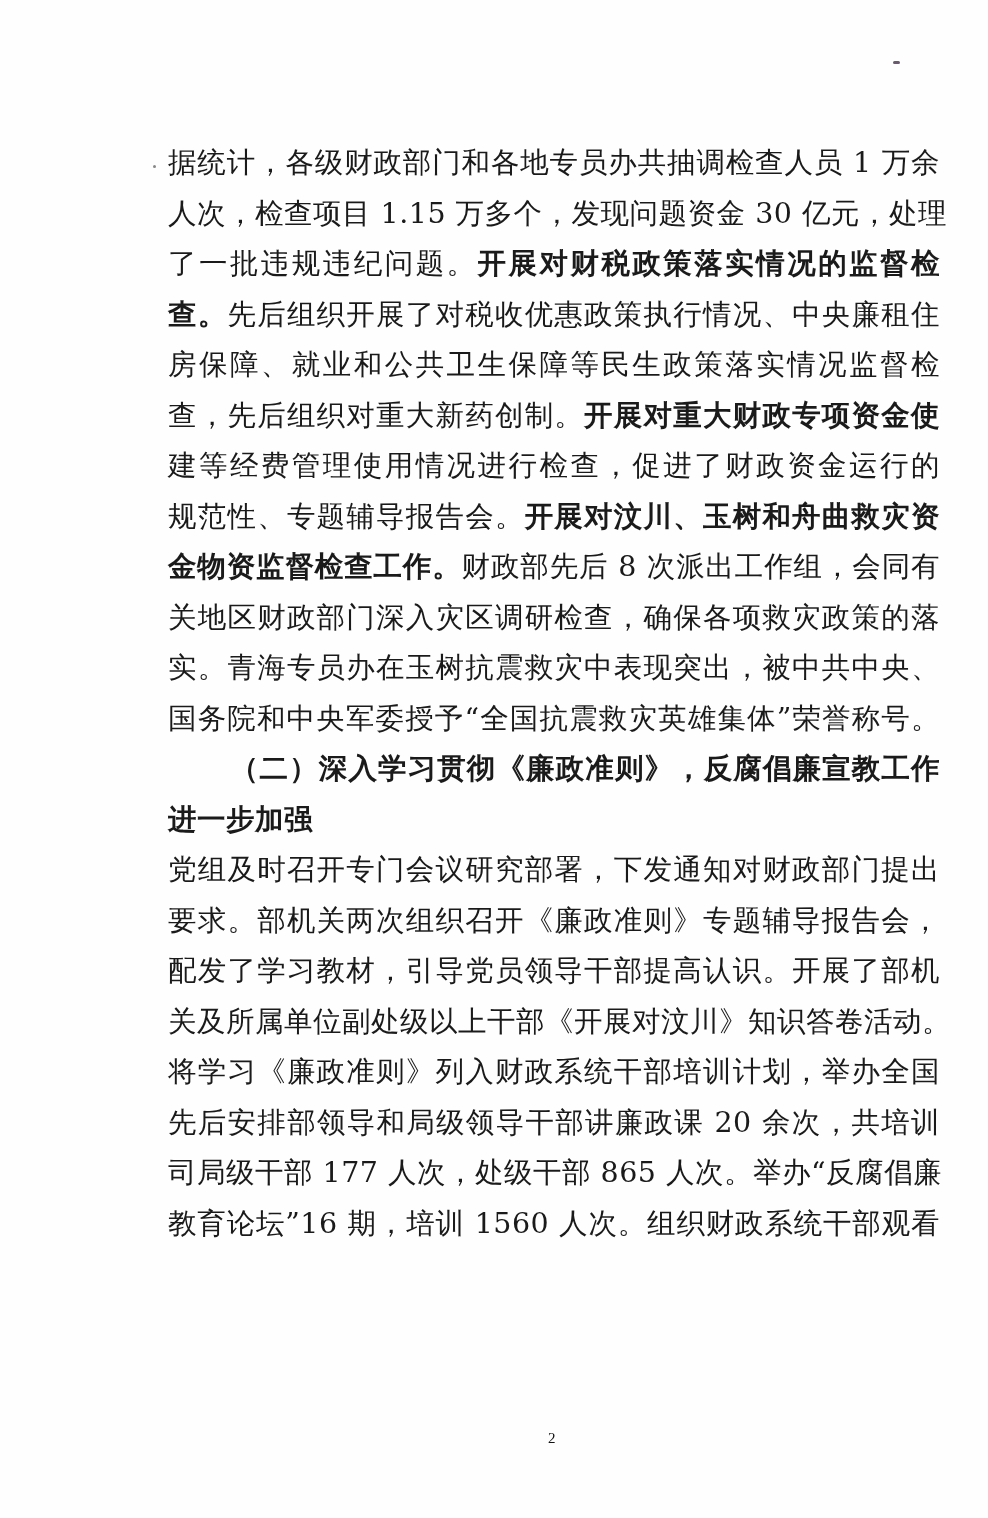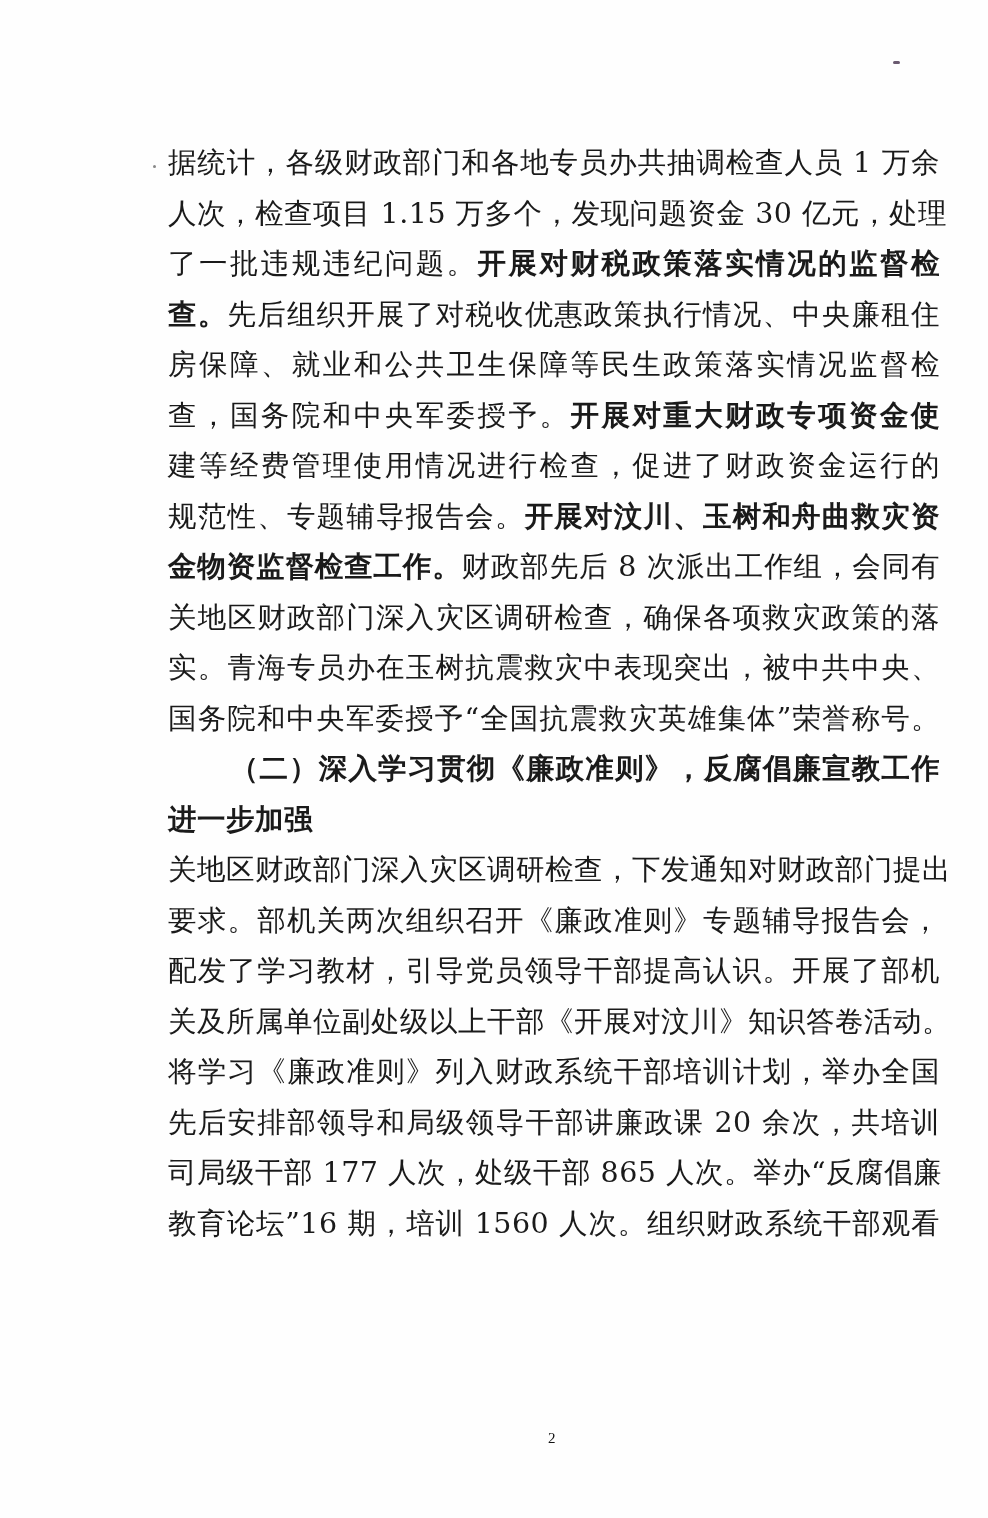--- a/index.html
+++ b/index.html
@@ -25,30 +25,30 @@
 
 <div class="page">
   <div class="corner-mark"></div>
   <div class="stray-dot"></div>
   <div class="body-text" id="body-text">
       <div class="line"><span>据统计，各级财政部门和各地专员办共抽调检查人员 1 万余</span></div>
       <div class="line"><span>人次，检查项目 1.15 万多个，发现问题资金 30 亿元，处理</span></div>
       <div class="line"><span>了一批违规违纪问题。</span><span class="b">开展对财税政策落实情况的监督检</span></div>
       <div class="line"><span class="b">查。</span><span>先后组织开展了对税收优惠政策执行情况、中央廉租住</span></div>
       <div class="line"><span>房保障、就业和公共卫生保障等民生政策落实情况监督检</span></div>
-      <div class="line"><span>查，国务院和中央军委授予。</span><span class="b">开展对重大财政专项资金使</span></div>
+      <div class="line"><span>查，先后组织对重大新药创制。</span><span class="b">开展对重大财政专项资金使</span></div>
       <div class="line"><span>建等经费管理使用情况进行检查，促进了财政资金运行的</span></div>
       <div class="line"><span>规范性、专题辅导报告会。</span><span class="b">开展对汶川、玉树和舟曲救灾资</span></div>
       <div class="line"><span class="b">金物资监督检查工作。</span><span>财政部先后 8 次派出工作组，会同有</span></div>
       <div class="line"><span>关地区财政部门深入灾区调研检查，确保各项救灾政策的落</span></div>
       <div class="line"><span>实。青海专员办在玉树抗震救灾中表现突出，被中共中央、</span></div>
       <div class="line"><span>国务院和中央军委授予“全国抗震救灾英雄集体”荣誉称号。</span></div>
       <div class="line indent"><span class="b">（二）深入学习贯彻《廉政准则》，反腐倡廉宣教工作</span></div>
       <div class="line last"><span class="b">进一步加强</span></div>
-      <div class="line"><span>关地区财政部门深入灾区调研检查，下发通知对财政部门提出</span></div>
+      <div class="line"><span>党组及时召开专门会议研究部署，下发通知对财政部门提出</span></div>
       <div class="line"><span>要求。部机关两次组织召开《廉政准则》专题辅导报告会，</span></div>
       <div class="line"><span>配发了学习教材，引导党员领导干部提高认识。开展了部机</span></div>
       <div class="line"><span>关及所属单位副处级以上干部《开展对汶川》知识答卷活动。</span></div>
       <div class="line"><span>将学习《廉政准则》列入财政系统干部培训计划，举办全国</span></div>
       <div class="line"><span>先后安排部领导和局级领导干部讲廉政课 20 余次，共培训</span></div>
       <div class="line"><span>司局级干部 177 人次，处级干部 865 人次。举办“反腐倡廉</span></div>
       <div class="line"><span>教育论坛”16 期，培训 1560 人次。组织财政系统干部观看</span></div>
     </div>
   <div class="page-number">2</div>
 </div>

